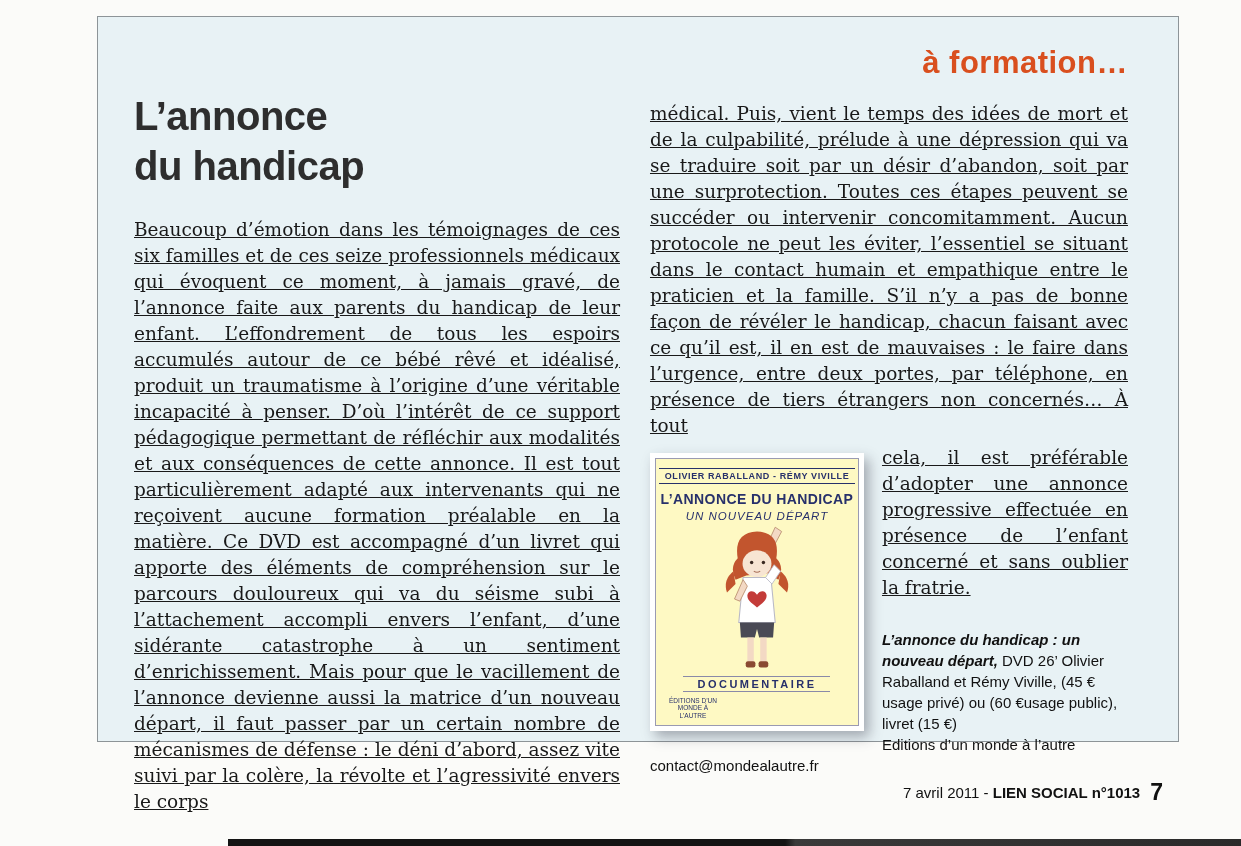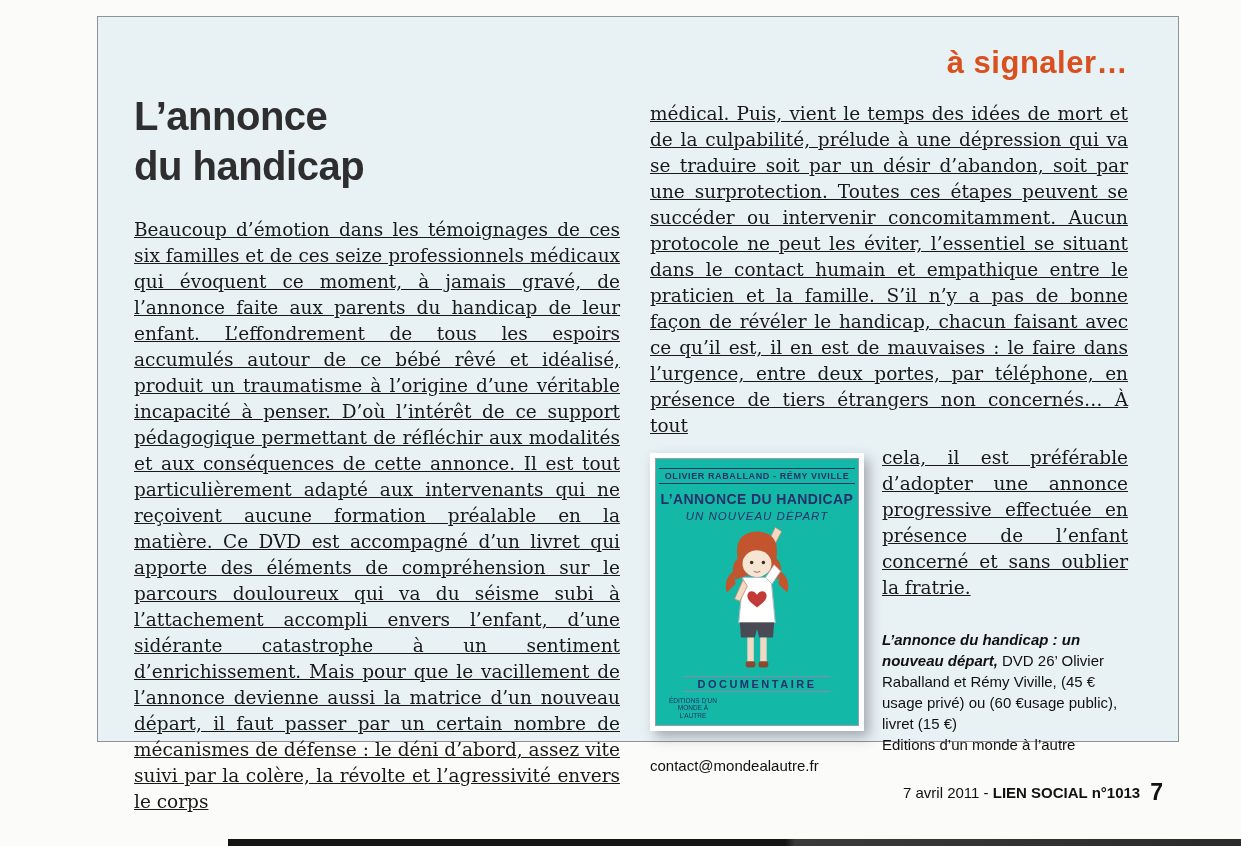--- a/index.html
+++ b/index.html
@@ -33,21 +33,21 @@
 
   .wrap-zone { margin-top:6px; }
   .wrap-zone::after { content:""; display:block; clear:both; }
 
   .dvd-frame {
     float:left; width:204px; margin:8px 18px 4px 0;
     background:#ffffff; padding:5px;
     box-shadow:5px 6px 12px rgba(50,50,65,0.38);
   }
   .dvd-cover {
-    border:1px solid #9a9ab2; background:#14b8a6; height:268px;
+    border:1px solid #9a9ab2; background:#fef9c3; height:268px;
     display:flex; flex-direction:column; align-items:center;
     padding:9px 8px 6px 8px; box-sizing:border-box;
   }
   .dvd-authors {
     font-size:9px; font-weight:bold; color:#27306b; letter-spacing:0.6px;
     text-transform:uppercase; border-top:1px solid #27306b; border-bottom:1px solid #27306b;
     padding:2px 6px; white-space:nowrap;
   }
   .dvd-title {
     margin-top:7px; font-size:14px; font-weight:bold; color:#27306b;
@@ -79,21 +79,21 @@
   .scan-bar { position:absolute; left:228px; right:0; bottom:0; height:7px;
     background:linear-gradient(to right, #141414 55%, #3a3a3a 56%, #2a2a2a); }
 </style>
 </head>
 <body>
 
 <div class="canvas">
 
   <div class="page">
 
-    <div class="section-label">à signaler…</div>
+    <div class="section-label">à formation…</div>
 
     <div class="columns">
 
       <div class="col-left">
         <h1 class="title"><span>L’annonce</span><br><span>du handicap</span></h1>
         <p class="body">Beaucoup d’émotion dans les témoignages de ces six familles et de ces seize professionnels médicaux qui évoquent ce moment, à jamais gravé, de l’annonce faite aux parents du handicap de leur enfant. L’effondrement de tous les espoirs accumulés autour de ce bébé rêvé et idéalisé, produit un traumatisme à l’origine d’une véritable incapacité à penser. D’où l’intérêt de ce support pédagogique permettant de réfléchir aux modalités et aux conséquences de cette annonce. Il est tout particulièrement adapté aux intervenants qui ne reçoivent aucune formation préalable en la matière. Ce DVD est accompagné d’un livret qui apporte des éléments de compréhension sur le parcours douloureux qui va du séisme subi à l’attachement accompli envers l’enfant, d’une sidérante catastrophe à un sentiment d’enrichissement. Mais pour que le vacillement de l’annonce devienne aussi la matrice d’un nouveau départ, il faut passer par un certain nombre de mécanismes de défense : le déni d’abord, assez vite suivi par la colère, la révolte et l’agressivité envers le corps</p>
       </div>
 
       <div class="col-right">
         <p class="body">médical. Puis, vient le temps des idées de mort et de la culpabilité, prélude à une dépression qui va se traduire soit par un désir d’abandon, soit par une surprotection. Toutes ces étapes peuvent se succéder ou intervenir concomitamment. Aucun protocole ne peut les éviter, l’essentiel se situant dans le contact humain et empathique entre le praticien et la famille. S’il n’y a pas de bonne façon de révéler le handicap, chacun faisant avec ce qu’il est, il en est de mauvaises : le faire dans l’urgence, entre deux portes, par téléphone, en présence de tiers étrangers non concernés… À tout</p>

